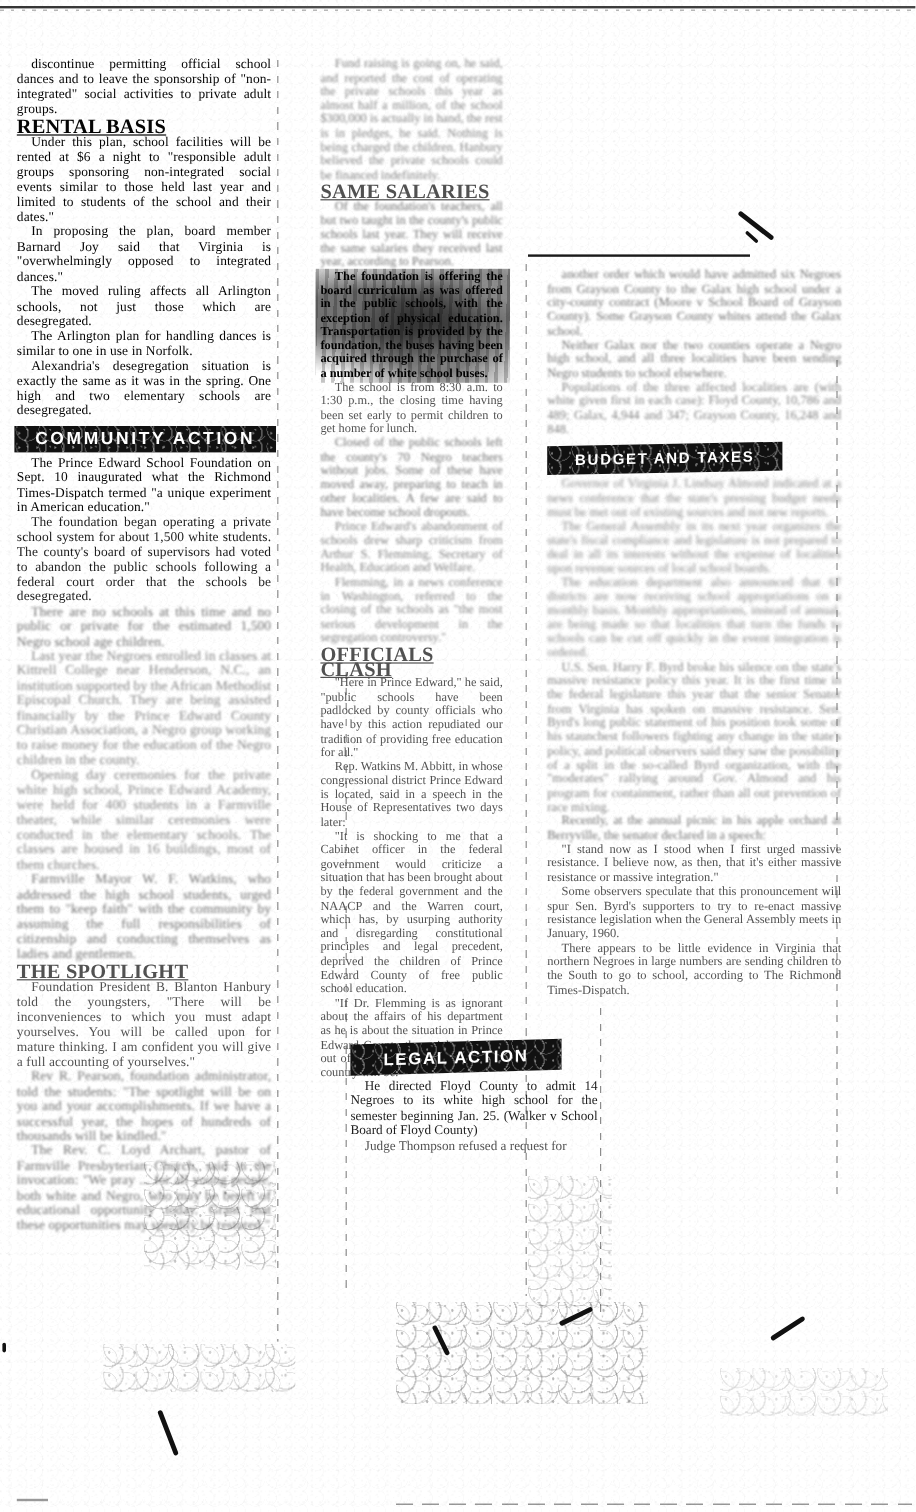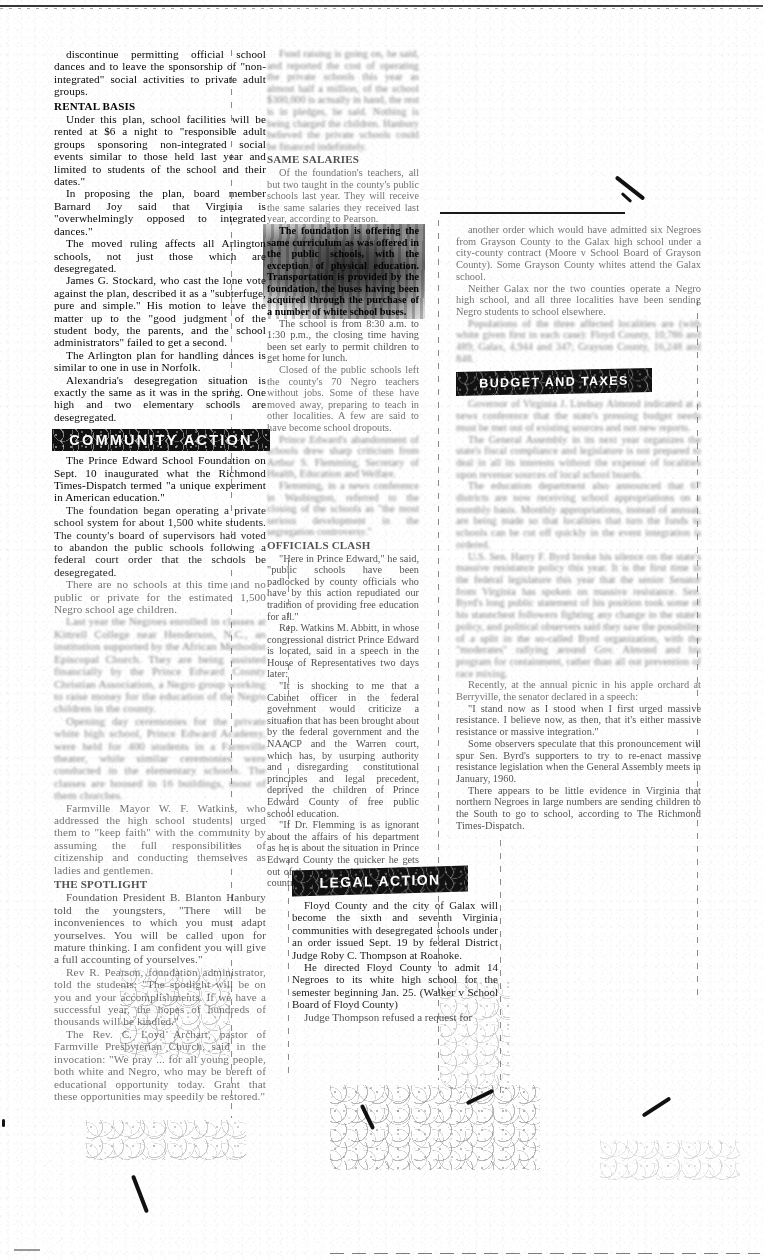--- a/index.html
+++ b/index.html
@@ -44,21 +44,20 @@
   }
 
   
   .col{position:absolute;color:#0d0d0d;}
   .col p{margin:0 0 0 0;text-indent:12px;text-align:justify;}
 
   .col-left{
     left:14px;top:48px;width:212px;
     font-size:11.2px;line-height:12.4px;
     letter-spacing:.1px;
-    margin-left:40px;
   }
   .col-mid{
     left:236px;top:48px;width:152px;
     font-size:10.3px;line-height:11.6px;margin-left:31px;
   }
   .col-mid2{
     left:292px;top:860px;width:206px;
     font-size:11px;line-height:12.4px;
   }
   .col-right{
@@ -75,22 +74,23 @@
   
   .crisp   {color:#050505;}
   .fade1   {color:#1d1d1d;filter:blur(.18px);}
   .fade2   {color:#3a3a3a;filter:blur(.45px) contrast(.85);opacity:.93;}
   .fade3   {color:#4a4a4a;filter:blur(.75px) contrast(.7);opacity:.85;font-family:Liberation Serif, serif;}
   .fade4   {color:#555;filter:blur(1.05px) contrast(.6);opacity:.8;}
   .smudge  {filter:blur(1.3px) contrast(.55);opacity:.78;color:#4f4f4f;}
 
   
   .subhead{
-    font-weight:bold;font-size:11px;letter-spacing:.2px;margin:2px 0 1px;
+    font-weight:bold;font-size:17px;letter-spacing:.2px;margin:2px 0 1px;
     text-indent:0;
+    text-decoration:underline;
   }
   .revhead{
     background:#111;color:#fff;font-family:"Liberation Sans",sans-serif;
     font-weight:bold;text-align:center;
     letter-spacing:2.2px;
     position:relative;
   }
   .revhead.community{
     width:218px;height:22px;line-height:22px;font-size:14.5px;
     margin:6px 0 3px -2px;
@@ -153,21 +153,20 @@
   <div class="rule dash" style="left:697px;top:300px;height:700px;"></div>
   <div class="rule dash" style="left:500px;top:840px;height:260px;"></div>
   <div class="hbar" style="left:440px;top:212px;width:185px;"></div>
 
   <div class="col col-left">
     <p class="crisp">discontinue permitting official school dances and to leave the sponsorship of "non-integrated" social activities to private adult groups.</p>
     <div class="subhead crisp">RENTAL BASIS</div>
     <p class="crisp">Under this plan, school facilities will be rented at $6 a night to "responsible adult groups sponsoring non-integrated social events similar to those held last year and limited to students of the school and their dates."</p>
     <p class="crisp">In proposing the plan, board member Barnard Joy said that Virginia is "overwhelmingly opposed to integrated dances."</p>
     <p class="crisp">The moved ruling affects all Arlington schools, not just those which are desegregated.</p>
-    <p class="crisp">James G. Stockard, who cast the lone vote against the plan, described it as a "subterfuge, pure and simple." His motion to leave the matter up to the "good judgment of the student body, the parents, and the school administrators" failed to get a second.</p>
     <p class="crisp">The Arlington plan for handling dances is similar to one in use in Norfolk.</p>
     <p class="crisp">Alexandria's desegregation situation is exactly the same as it was in the spring. One high and two elementary schools are desegregated.</p>
 
     <div class="revhead community">
       <span>COMMUNITY ACTION</span>
       <span class="noise"></span>
     </div>
 
     <p class="crisp">The Prince Edward School Foundation on Sept. 10 inaugurated what the Richmond Times-Dispatch termed "a unique experiment in American education."</p>
     <p class="fade1">The foundation began operating a private school system for about 1,500 white students. The county's board of supervisors had voted to abandon the public schools following a federal court order that the schools be desegregated.</p>
@@ -179,38 +178,37 @@
     <div class="subhead fade2">THE SPOTLIGHT</div>
     <p class="fade2">Foundation President B. Blanton Hanbury told the youngsters, "There will be inconveniences to which you must adapt yourselves. You will be called upon for mature thinking. I am confident you will give a full accounting of yourselves."</p>
     <p class="fade3">Rev R. Pearson, foundation administrator, told the students: "The spotlight will be on you and your accomplishments. If we have a successful year, the hopes of hundreds of thousands will be kindled."</p>
     <p class="fade3">The Rev. C. Loyd Archart, pastor of Farmville Presbyterian Church, said in the invocation: "We pray ... for all young people, both white and Negro, who may be bereft of educational opportunity today. Grant that these opportunities may speedily be restored."</p>
   </div>
 
   <div class="col col-mid">
     <p class="fade4">Fund raising is going on, he said, and reported the cost of operating the private schools this year as almost half a million, of the school $300,000 is actually in hand, the rest is in pledges, he said. Nothing is being charged the children. Hanbury believed the private schools could be financed indefinitely.</p>
     <div class="subhead fade2">SAME SALARIES</div>
     <p class="fade3">Of the foundation's teachers, all but two taught in the county's public schools last year. They will receive the same salaries they received last year, according to Pearson.</p>
-    <p class="inkband">The foundation is offering the same curriculum as was offered in the public schools, with the exception of physical education. Transportation is provided by the foundation, the buses having been acquired through the purchase of a number of white school buses.</p>
+    <p class="inkband">The foundation is offering the board curriculum as was offered in the public schools, with the exception of physical education. Transportation is provided by the foundation, the buses having been acquired through the purchase of a number of white school buses.</p>
     <p class="fade2">The school is from 8:30 a.m. to 1:30 p.m., the closing time having been set early to permit children to get home for lunch.</p>
     <p class="fade3">Closed of the public schools left the county's 70 Negro teachers without jobs. Some of these have moved away, preparing to teach in other localities. A few are said to have become school dropouts.</p>
     <p class="fade4">Prince Edward's abandonment of schools drew sharp criticism from Arthur S. Flemming, Secretary of Health, Education and Welfare.</p>
     <p class="fade4">Flemming, in a news conference in Washington, referred to the closing of the schools as "the most serious development in the segregation controversy."</p>
     <div class="subhead fade2">OFFICIALS CLASH</div>
     <p class="fade2">"Here in Prince Edward," he said, "public schools have been padlocked by county officials who have by this action repudiated our tradition of providing free education for all."</p>
     <p class="fade2">Rep. Watkins M. Abbitt, in whose congressional district Prince Edward is located, said in a speech in the House of Representatives two days later:</p>
     <p class="fade2">"It is shocking to me that a Cabinet officer in the federal government would criticize a situation that has been brought about by the federal government and the NAACP and the Warren court, which has, by usurping authority and disregarding constitutional principles and legal precedent, deprived the children of Prince Edward County of free public school education.</p>
     <p class="fade2">"If Dr. Flemming is as ignorant about the affairs of his department as he is about the situation in Prince Edward County the quicker he gets out of the cabinet, the better off the country will be."</p>
   </div>
 
   <div class="col col-mid2">
     <div class="revhead legal">
       <span>LEGAL ACTION</span>
       <span class="noise"></span>
     </div>
-    <p class="fade1">Floyd County and the city of Galax will become the sixth and seventh Virginia communities with desegregated schools under an order issued Sept. 19 by federal District Judge Roby C. Thompson at Roanoke.</p>
     <p class="fade1">He directed Floyd County to admit 14 Negroes to its white high school for the semester beginning Jan. 25. (Walker v School Board of Floyd County)</p>
     <p class="fade2">Judge Thompson refused a request for</p>
   </div>
 
   <div class="col col-right">
     <p class="fade3">another order which would have admitted six Negroes from Grayson County to the Galax high school under a city-county contract (Moore v School Board of Grayson County). Some Grayson County whites attend the Galax school.</p>
     <p class="fade3">Neither Galax nor the two counties operate a Negro high school, and all three localities have been sending Negro students to school elsewhere.</p>
     <p class="fade4">Populations of the three affected localities are (with white given first in each case): Floyd County, 10,786 and 489; Galax, 4,944 and 347; Grayson County, 16,248 and 848.</p>
 
     <div class="revhead legal" style="width:196px;height:24px;line-height:24px;font-size:12.5px;margin:6px 0 4px 0;transform:skewY(-1.1deg);">

